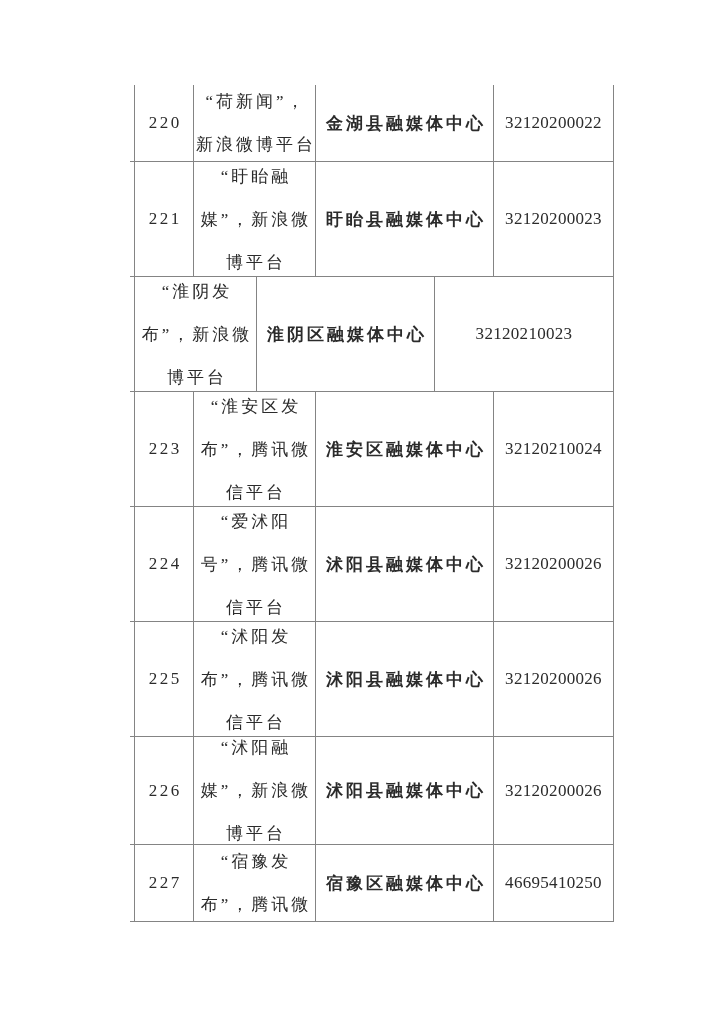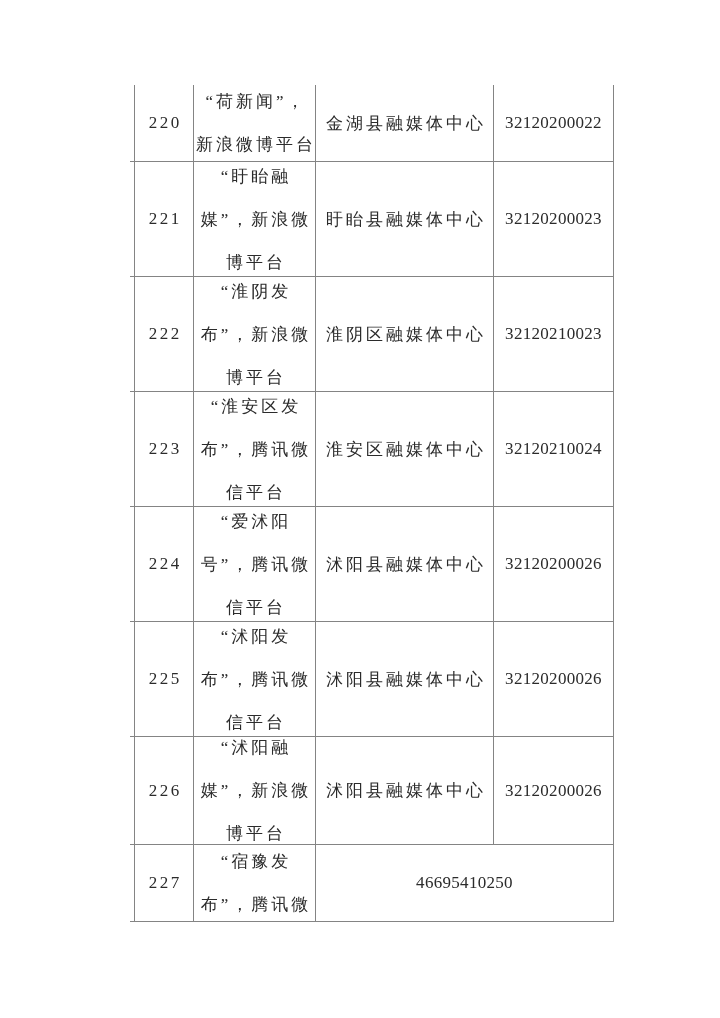--- a/index.html
+++ b/index.html
@@ -66,20 +66,21 @@
     font-size: 17px;
     line-height: 43px;
     letter-spacing: 3px;
     margin-right: -3px;
   }
   .org {
     font-size: 17px;
     letter-spacing: 3px;
     margin-right: -3px;
     white-space: nowrap;
+    font-weight: bold;
   }
   .lic {
     font-size: 17px;
     letter-spacing: 0.3px;
   }
 </style>
 </head>
 <body>
 
 <div class="page">
@@ -112,23 +113,20 @@
         </div>
       <div class="cell c-org">
           <span class="org">盱眙县融媒体中心</span>
         </div>
       <div class="cell c-id">
           <span class="lic">32120200023</span>
         </div>
     </div>
 
     <div class="row r2">
-      <div class="cell c-num">
-          <span class="num">222</span>
-        </div>
       <div class="cell c-name">
           <div class="nm">“淮阴发
 布”，新浪微
 博平台</div>
         </div>
       <div class="cell c-org">
           <span class="org">淮阴区融媒体中心</span>
         </div>
       <div class="cell c-id">
           <span class="lic">32120210023</span>
@@ -204,19 +202,22 @@
     </div>
 
     <div class="row r7">
       <div class="cell c-num">
           <span class="num">227</span>
         </div>
       <div class="cell c-name">
           <div class="nm">“宿豫发
 布”，腾讯微</div>
         </div>
+      <div class="cell c-org">
+          <span class="org">宿豫区融媒体中心</span>
+        </div>
       <div class="cell c-id">
           <span class="lic">46695410250</span>
         </div>
     </div>
 
   </div>
 </div>
 
 </body></html>

